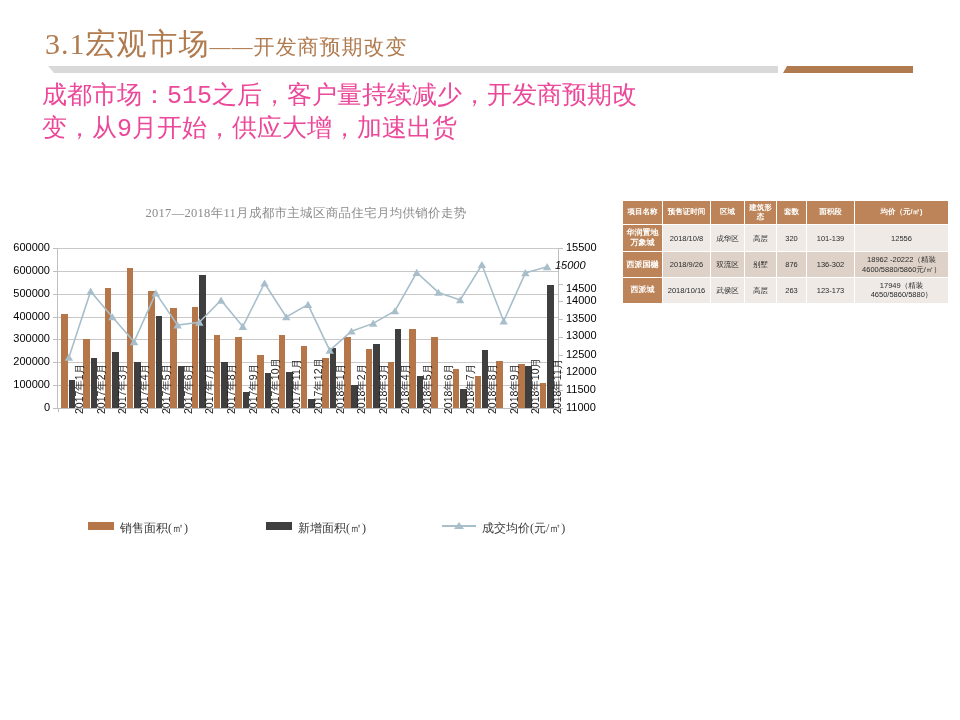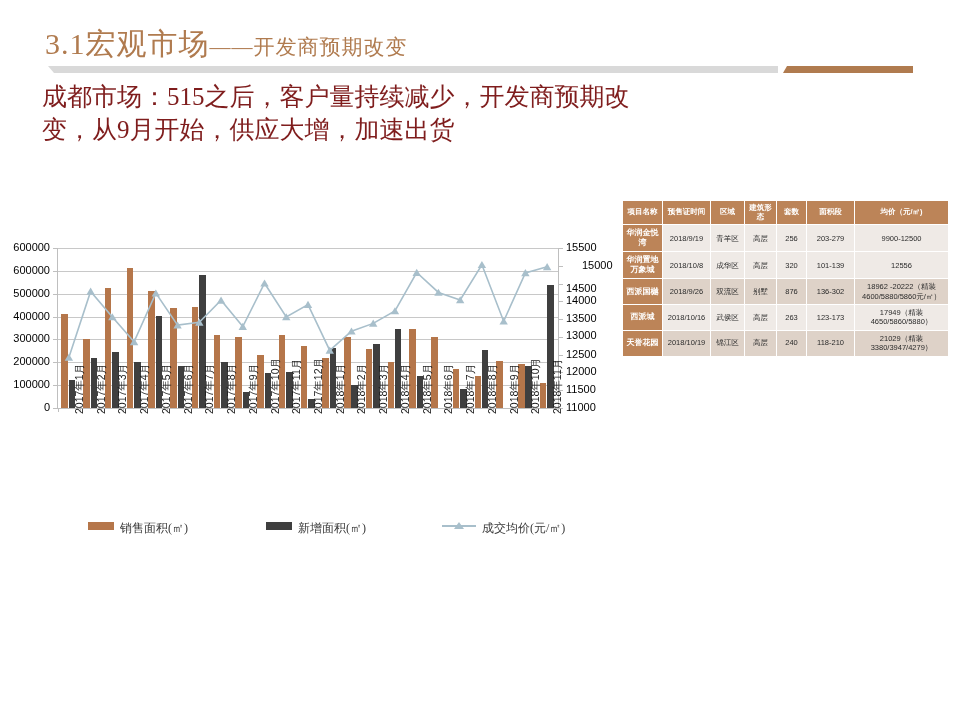--- a/index.html
+++ b/index.html
@@ -24,22 +24,22 @@
     clip-path:polygon(0 0,100% 0,100% 100%,6px 100%);
   }
   .rule-brown{
     position:absolute;left:783px;top:66px;width:130px;height:7px;
     background:#B07B4F;
     clip-path:polygon(4px 0,100% 0,100% 100%,0 100%);
   }
 
   .lede{
     position:absolute;left:42px;top:80px;width:620px;
-    font-family:Liberation Serif, serif;
-    font-size:25px;line-height:33px;color:#7f1d1d;
+    font-family:Liberation Mono, monospace;
+    font-size:25px;line-height:33px;color:#ec4899;
     font-weight:400;letter-spacing:0px;
   }
 
   
   #chart-block{position:absolute;left:0px;top:200px;width:612px;height:360px;}
   .chart-title{
     position:absolute;left:0;top:5px;width:612px;text-align:center;
     font-family:"Liberation Serif","DejaVu Serif",serif;
     font-size:12.5px;color:#8C8C8C;letter-spacing:0.3px;
   }
@@ -112,20 +112,21 @@
 
 <div class="slide-title">
   <span class="main">3.1宏观市场</span><span class="sub">——</span><span class="sub">开发商预期改变</span>
 </div>
 <div class="rule-gray"></div>
 <div class="rule-brown"></div>
 
 <div class="lede">成都市场：515之后，客户量持续减少，开发商预期改变，从9月开始，供应大增，加速出货</div>
 
 <div id="chart-block">
+  <div class="chart-title">2017—2018年11月成都市主城区商品住宅月均供销价走势</div>
 
   <div id="plot">
     <div class="series" id="grid-layer">
         <div class="gridline" style="top: 137.143px;"></div>
         <div class="gridline" style="top: 114.286px;"></div>
         <div class="gridline" style="top: 91.4286px;"></div>
         <div class="gridline" style="top: 68.5714px;"></div>
         <div class="gridline" style="top: 45.7143px;"></div>
         <div class="gridline" style="top: 22.8571px;"></div>
         <div class="gridline" style="top: 0px;"></div>
@@ -306,21 +307,21 @@
       <div class="axis-label r" style="left: 566px; width: 48px; top: 147.667px;">12500</div>
       <div class="tick-mark" style="left: 559px; top: 154.667px;"></div>
       <div class="axis-label r" style="left: 566px; width: 48px; top: 129px;">13000</div>
       <div class="tick-mark" style="left: 559px; top: 136.889px;"></div>
       <div class="axis-label r" style="left: 566px; width: 48px; top: 112.111px;">13500</div>
       <div class="tick-mark" style="left: 559px; top: 119.111px;"></div>
       <div class="axis-label r" style="left: 566px; width: 48px; top: 94.3333px;">14000</div>
       <div class="tick-mark" style="left: 559px; top: 101.333px;"></div>
       <div class="axis-label r" style="left: 566px; width: 48px; top: 82px;">14500</div>
       <div class="tick-mark" style="left: 559px; top: 83.5556px;"></div>
-      <div class="axis-label r" style="left: 582px; width: 48px; top: 58.7778px;">15000</div>
+      <div class="axis-label r" style="left: 555px; width: 48px; top: 58.7778px; font-style: italic;">15000</div>
       <div class="tick-mark" style="left: 559px; top: 65.7778px;"></div>
       <div class="axis-label r" style="left: 566px; width: 48px; top: 41px;">15500</div>
       <div class="tick-mark" style="left: 559px; top: 48px;"></div>
     </div>
   <div id="xlabels">
       <div class="xlab" style="left: 72.8696px; top: 214px;">2017年1月</div>
       <div class="xlab" style="left: 94.6087px; top: 214px;">2017年2月</div>
       <div class="xlab" style="left: 116.348px; top: 214px;">2017年3月</div>
       <div class="xlab" style="left: 138.087px; top: 214px;">2017年4月</div>
       <div class="xlab" style="left: 159.826px; top: 214px;">2017年5月</div>
@@ -373,29 +374,20 @@
           <th>项目名称</th>
           <th>预售证时间</th>
           <th>区域</th>
           <th>建筑形态</th>
           <th>套数</th>
           <th>面积段</th>
           <th>均价（元/㎡)</th>
         </tr>
       </thead>
     <tbody id="tbody">
-        <tr class="odd">
-          <td class="nm">华润金悦湾</td>
-          <td>2018/9/19</td>
-          <td>青羊区</td>
-          <td>高层</td>
-          <td>256</td>
-          <td>203-279</td>
-          <td>9900-12500</td>
-        </tr>
         <tr class="odd">
           <td class="nm">华润置地万象城</td>
           <td>2018/10/8</td>
           <td>成华区</td>
           <td>高层</td>
           <td>320</td>
           <td>101-139</td>
           <td>12556</td>
         </tr>
         <tr class="even">
@@ -409,24 +401,15 @@
         </tr>
         <tr class="odd">
           <td class="nm">西派城</td>
           <td>2018/10/16</td>
           <td>武侯区</td>
           <td>高层</td>
           <td>263</td>
           <td>123-173</td>
           <td>17949（精装4650/5860/5880）</td>
         </tr>
-        <tr class="even">
-          <td class="nm">天誉花园</td>
-          <td>2018/10/19</td>
-          <td>锦江区</td>
-          <td>高层</td>
-          <td>240</td>
-          <td>118-210</td>
-          <td>21029（精装3380/3947/4279）</td>
-        </tr>
       </tbody>
   </table>
 </div>
 
 </body></html>

